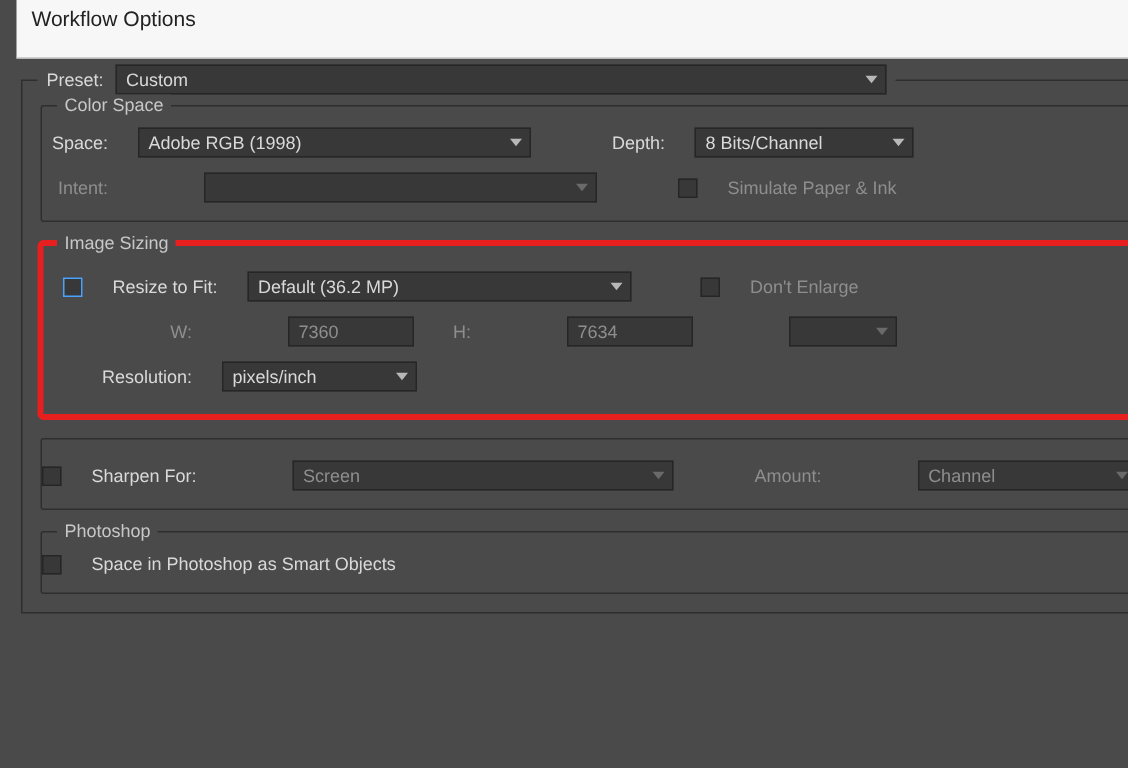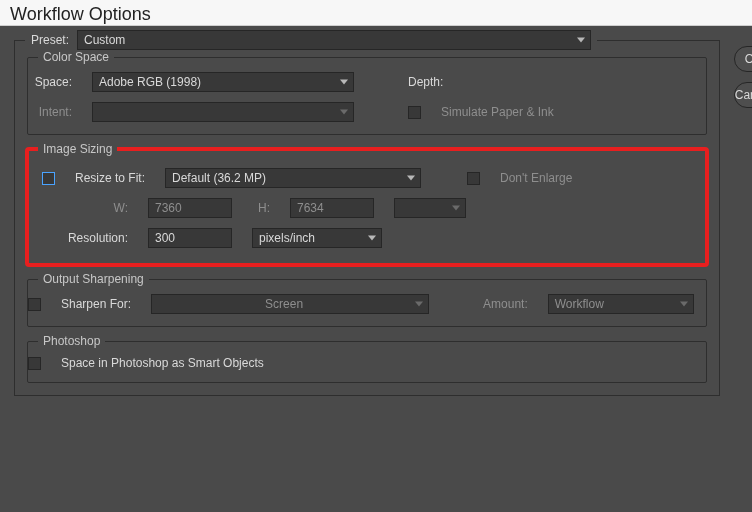--- a/index.html
+++ b/index.html
@@ -10,33 +10,33 @@
     --border:#2b2b2b;
     --border-light:#666666;
     --text:#d9d9d9;
     --text-dim:#8e8e8e;
     --title-bg:#f7f7f7;
     --title-text:#222;
     --check:#4aa3ff;
     --hl:#e81f1f;
   }
   html,body{margin:0;padding:0;background:var(--bg);font-family:"Segoe UI",Tahoma,Arial,sans-serif;font-size:12px;color:var(--text);width:752px;height:512px;overflow:hidden;}
-  .titlebar{background:var(--title-bg);color:var(--title-text);padding:4px 10px 0 10px;font-size:18px;border-bottom:1px solid #cfcfcf;}
+  .titlebar{background:var(--title-bg);color:var(--title-text);padding:4px 10px 18px 10px;font-size:14px;border-bottom:1px solid #cfcfcf;margin-left:11px;}
   .content{display:flex;gap:14px;padding:14px 12px 10px 14px;}
   .main{flex:1;}
   .side{width:96px;display:flex;flex-direction:column;gap:10px;align-items:stretch;padding-top:6px;}
   .btn{background:#4e4e4e;border:1px solid #262626;color:var(--text);border-radius:14px;height:24px;display:flex;align-items:center;justify-content:center;cursor:pointer;user-select:none;}
   .fieldset{border:1px solid #2e2e2e;border-radius:2px;margin:0 0 14px 0;padding:14px 12px 12px 0;position:relative;}
   .legend{position:absolute;top:-8px;left:10px;background:var(--bg);padding:0 5px;color:#c7c7c7;font-size:12px;}
   .row{display:flex;align-items:center;gap:20px;margin-bottom:10px;}
   .row:last-child{margin-bottom:0;}
   .lbl{color:var(--text);text-align:right;white-space:nowrap;}
   .lbl.dim{color:var(--text-dim);}
   .select,.input{background:var(--bg-field);border:1px solid #262626;color:var(--text);height:20px;box-sizing:border-box;display:flex;align-items:center;position:relative;padding:0 18px 0 6px;font-size:12px;cursor:pointer;}
-  .select.dim,.input.dim{color:var(--text-dim);}
+  .select.dim,.input.dim{color:var(--text-dim);margin-left:44px;}
   .input{cursor:text;padding-right:6px;}
   .chev{position:absolute;right:5px;top:50%;transform:translateY(-50%);width:0;height:0;border-left:4px solid transparent;border-right:4px solid transparent;border-top:5px solid #b8b8b8;pointer-events:none;}
   .chev.dim{border-top-color:#6a6a6a;}
   .check{width:13px;height:13px;border:1px solid #262626;background:var(--bg-field);box-sizing:border-box;display:inline-block;flex-shrink:0;cursor:pointer;}
   .check.blue{border-color:var(--check);}
   .outer-frame{border:1px solid #2e2e2e;padding:16px 12px 12px 12px;position:relative;}
   .highlight{outline:4px solid var(--hl);outline-offset:-2px;}
   .sp{display:inline-block;}
 </style>
 </head>
@@ -61,20 +61,24 @@
       <div class="fieldset">
         <span class="legend">Color Space</span>
         <div class="row">
           <span class="lbl" style="width:44px;">Space:</span>
           <div class="select" style="width:262px;">
             <span>Adobe RGB (1998)</span>
             <span class="chev"></span>
           </div>
           <span class="sp" style="width:14px;"></span>
           <span class="lbl">Depth:</span>
+          <div class="select" style="width:146px;">
+            <span>8 Bits/Channel</span>
+            <span class="chev"></span>
+          </div>
         </div>
         <div class="row">
           <span class="lbl dim" style="width:44px;">Intent:</span>
           <div class="select dim" style="width:262px;">
             <span></span>
             <span class="chev dim"></span>
           </div>
           <span class="sp" style="width:14px;"></span>
           <span class="check"></span>
           <span class="lbl dim">Simulate Paper &amp; Ink</span>
@@ -103,43 +107,39 @@
           <div class="input dim" style="width:84px;">
             <span>7634</span>
           </div>
           <div class="select dim" style="width:72px;">
             <span></span>
             <span class="chev dim"></span>
           </div>
         </div>
         <div class="row">
           <span class="lbl" style="width:86px;">Resolution:</span>
-          <div class="input" style="width:84px;">
-            <span>300</span>
-          </div>
           <div class="select" style="width:130px;">
             <span>pixels/inch</span>
             <span class="chev"></span>
           </div>
         </div>
       </div>
 
       <div class="fieldset">
-        <span class="legend">Output Sharpening</span>
         <div class="row">
           <span class="check"></span>
           <span class="lbl">Sharpen For:</span>
-          <div class="select dim" style="width:278px;justify-content:center;">
+          <div class="select dim" style="width:254px;">
             <span>Screen</span>
             <span class="chev dim"></span>
           </div>
           <span class="sp" style="width:14px;"></span>
           <span class="lbl dim">Amount:</span>
           <div class="select dim" style="width:146px;">
-            <span>Workflow</span>
+            <span>Channel</span>
             <span class="chev dim"></span>
           </div>
         </div>
       </div>
 
       <div class="fieldset" style="margin-bottom:0;">
         <span class="legend">Photoshop</span>
         <div class="row">
           <span class="check"></span>
           <span class="lbl">Space in Photoshop as Smart Objects</span>

